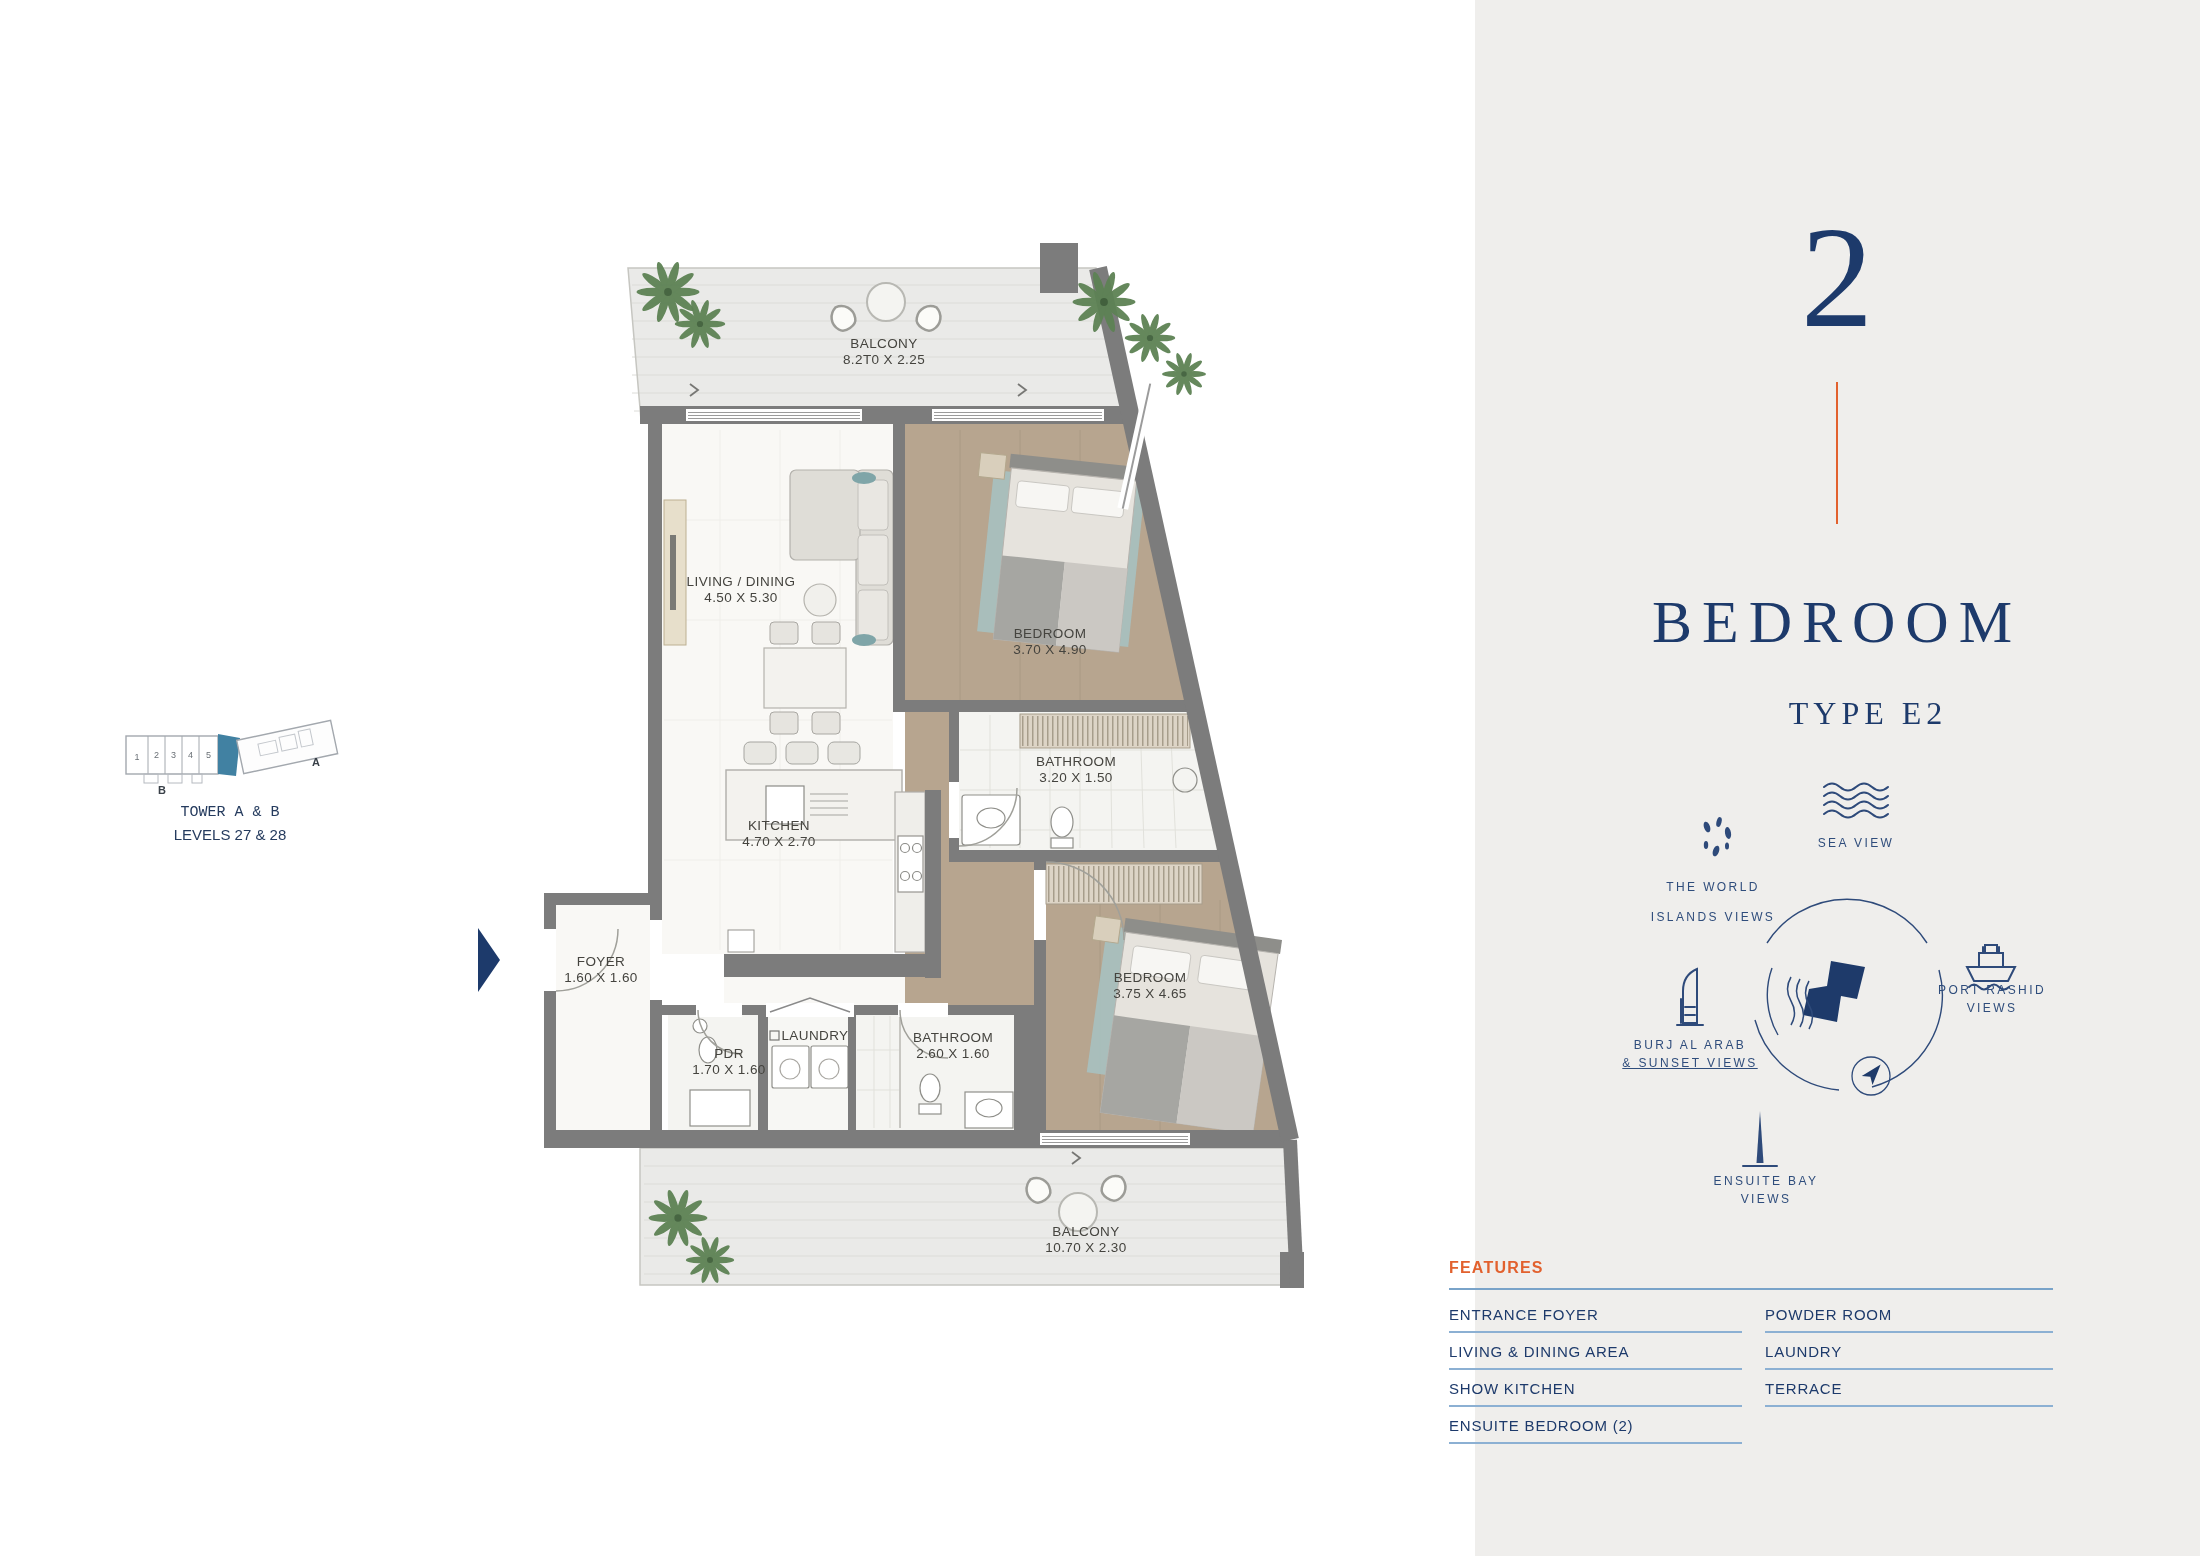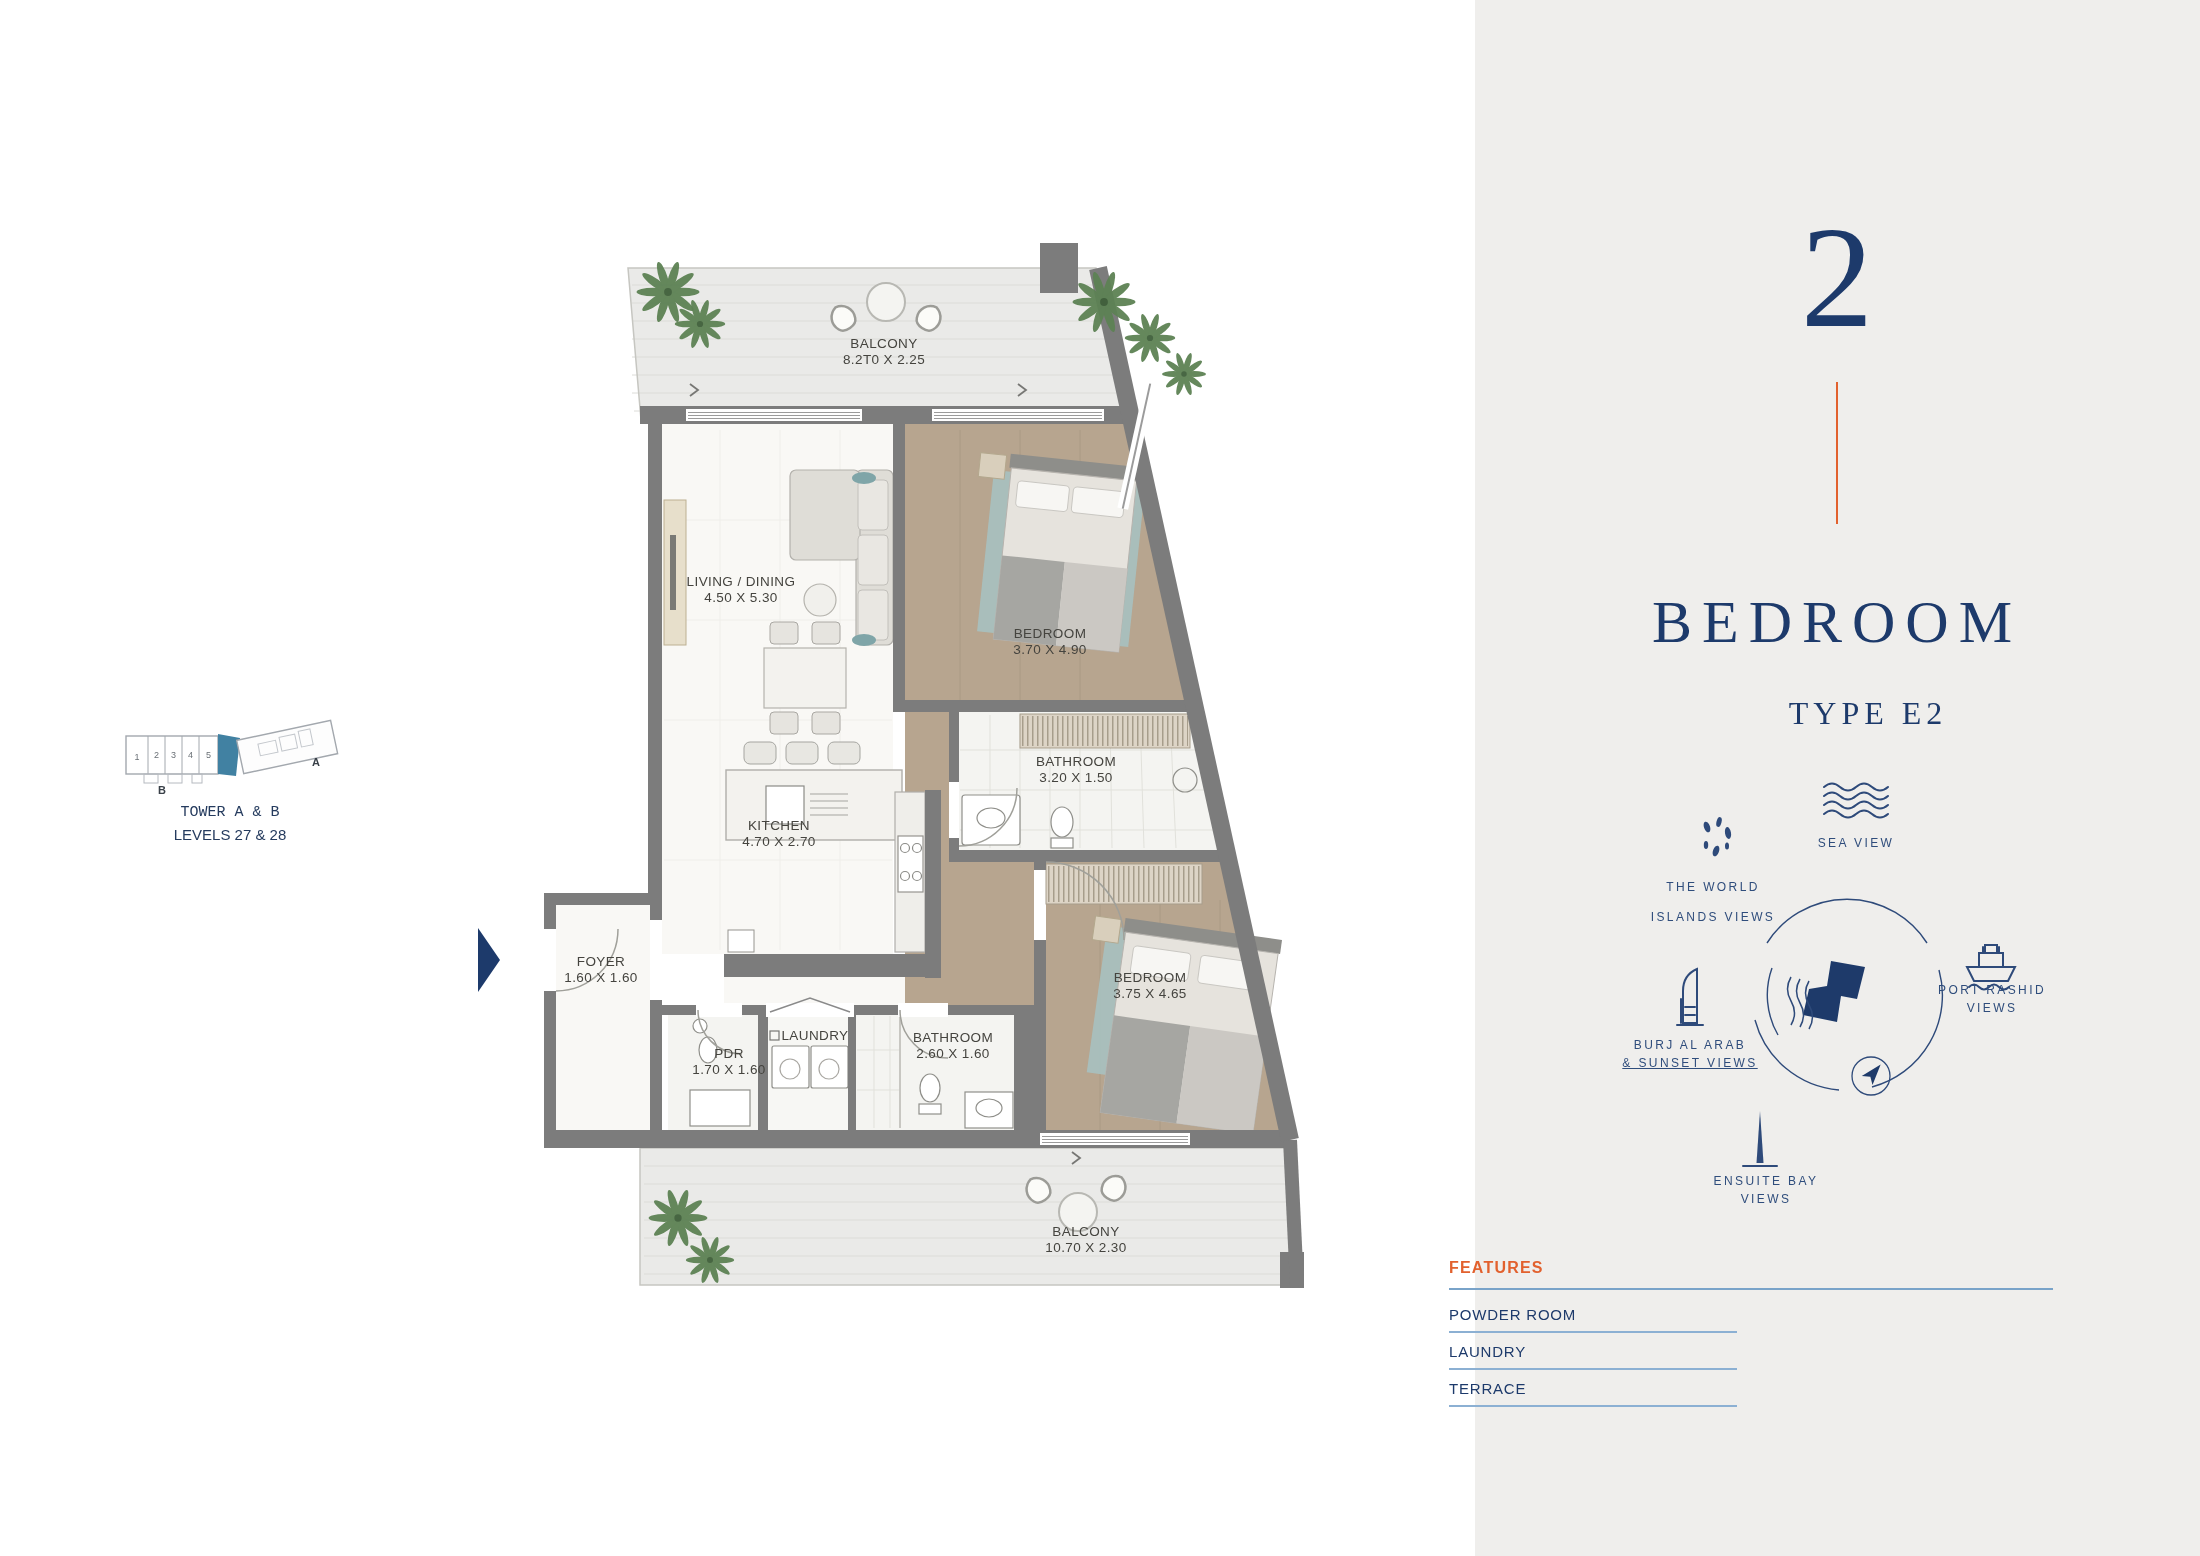--- a/index.html
+++ b/index.html
@@ -464,20 +464,26 @@
   <div class="vl" style="left:1992px;top:1001px;">VIEWS</div>
   <div class="vl" style="left:1690px;top:1038px;">BURJ AL ARAB</div>
   <div class="vl" style="left:1690px;top:1056px;text-decoration:underline;">&amp; SUNSET VIEWS</div>
   <div class="vl" style="left:1766px;top:1174px;">ENSUITE BAY</div>
   <div class="vl" style="left:1766px;top:1192px;">VIEWS</div>
 
   <div class="features">
     <div class="f-head">FEATURES</div>
     <div class="f-rule"></div>
     <div class="f-cols">
+      <div class="f-col1">
+        <div class="f-item">ENTRANCE FOYER</div>
+        <div class="f-item">LIVING &amp; DINING AREA</div>
+        <div class="f-item">SHOW KITCHEN</div>
+        <div class="f-item">ENSUITE BEDROOM (2)</div>
+      </div>
       <div class="f-col2">
         <div class="f-item">POWDER ROOM</div>
         <div class="f-item">LAUNDRY</div>
         <div class="f-item">TERRACE</div>
       </div>
     </div>
   </div>
 
 </div>
 

